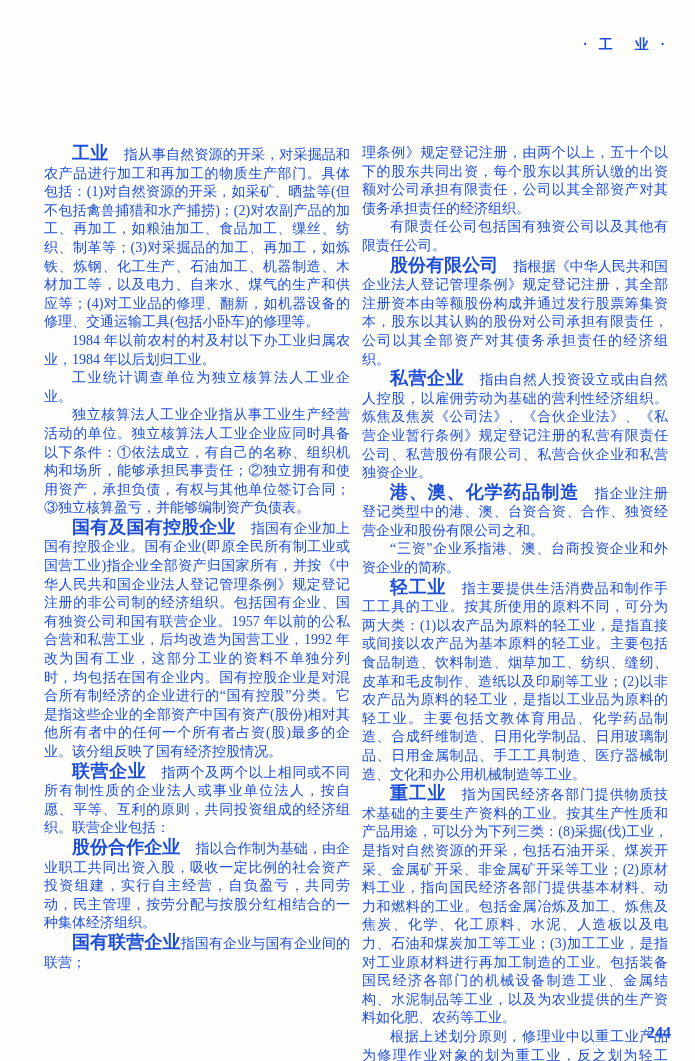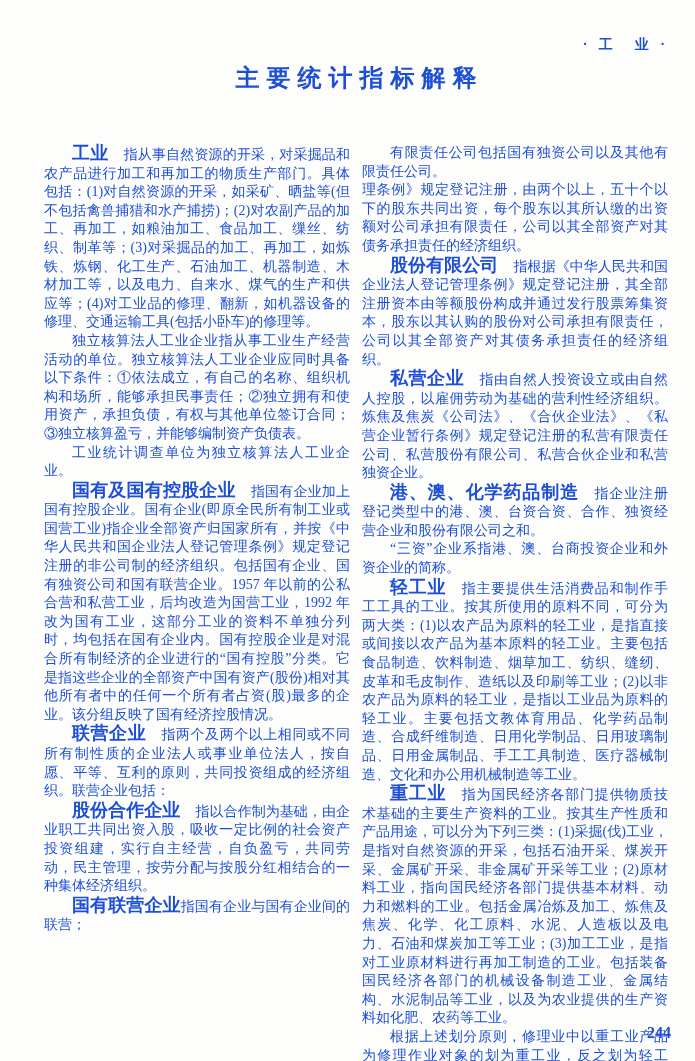--- a/index.html
+++ b/index.html
@@ -64,44 +64,44 @@
     font-family:"Liberation Serif","DejaVu Serif",serif;
   }
 </style>
 </head>
 <body>
 
 <div class="page">
 
   <div class="section-header">·  工　业  ·</div>
 
-  <h1 class="page-title">主要统计指标解释</h1>
 
   <div class="columns">
 
     <div class="col">
       <p class="para"><b class="term">工业</b><span>指从事自然资源的开采，对采掘品和农产品进行加工和再加工的物质生产部门。具体包括：(1)对自然资源的开采，如采矿、晒盐等(但不包括禽兽捕猎和水产捕捞)；(2)对农副产品的加工、再加工，如粮油加工、食品加工、缫丝、纺织、制革等；(3)对采掘品的加工、再加工，如炼铁、炼钢、化工生产、石油加工、机器制造、木材加工等，以及电力、自来水、煤气的生产和供应等；(4)对工业品的修理、翻新，如机器设备的修理、交通运输工具(包括小卧车)的修理等。</span></p>
+      <p class="para"><span>1984 年以前农村的村及村以下办工业归属农业，1984 年以后划归工业。</span></p>
+      <p class="para"><span>工业统计调查单位为独立核算法人工业企业。</span></p>
       <p class="para"><span>独立核算法人工业企业指从事工业生产经营活动的单位。独立核算法人工业企业应同时具备以下条件：①依法成立，有自己的名称、组织机构和场所，能够承担民事责任；②独立拥有和使用资产，承担负债，有权与其他单位签订合同；③独立核算盈亏，并能够编制资产负债表。</span></p>
-      <p class="para"><span>工业统计调查单位为独立核算法人工业企业。</span></p>
       <p class="para"><b class="term">国有及国有控股企业</b><span>指国有企业加上国有控股企业。国有企业(即原全民所有制工业或国营工业)指企业全部资产归国家所有，并按《中华人民共和国企业法人登记管理条例》规定登记注册的非公司制的经济组织。包括国有企业、国有独资公司和国有联营企业。1957 年以前的公私合营和私营工业，后均改造为国营工业，1992 年改为国有工业，这部分工业的资料不单独分列时，均包括在国有企业内。国有控股企业是对混合所有制经济的企业进行的“国有控股”分类。它是指这些企业的全部资产中国有资产(股份)相对其他所有者中的任何一个所有者占资(股)最多的企业。该分组反映了国有经济控股情况。</span></p>
       <p class="para"><b class="term">联营企业</b><span>指两个及两个以上相同或不同所有制性质的企业法人或事业单位法人，按自愿、平等、互利的原则，共同投资组成的经济组织。联营企业包括：</span></p>
       <p class="para"><b class="term">股份合作企业</b><span>指以合作制为基础，由企业职工共同出资入股，吸收一定比例的社会资产投资组建，实行自主经营，自负盈亏，共同劳动，民主管理，按劳分配与按股分红相结合的一种集体经济组织。</span></p>
       <p class="para run-in"><b class="term">国有联营企业</b><span>指国有企业与国有企业间的联营；</span></p>
 
     </div>
 
     <div class="col">
+      <p class="para cont"><span>理条例》规定登记注册，由两个以上，五十个以下的股东共同出资，每个股东以其所认缴的出资额对公司承担有限责任，公司以其全部资产对其债务承担责任的经济组织。</span></p>
       <p class="para"><span>有限责任公司包括国有独资公司以及其他有限责任公司。</span></p>
-      <p class="para cont"><span>理条例》规定登记注册，由两个以上，五十个以下的股东共同出资，每个股东以其所认缴的出资额对公司承担有限责任，公司以其全部资产对其债务承担责任的经济组织。</span></p>
       <p class="para"><b class="term">股份有限公司</b><span>指根据《中华人民共和国企业法人登记管理条例》规定登记注册，其全部注册资本由等额股份构成并通过发行股票筹集资本，股东以其认购的股份对公司承担有限责任，公司以其全部资产对其债务承担责任的经济组织。</span></p>
       <p class="para"><b class="term">私营企业</b><span>指由自然人投资设立或由自然人控股，以雇佣劳动为基础的营利性经济组织。炼焦及焦炭《公司法》、《合伙企业法》、《私营企业暂行条例》规定登记注册的私营有限责任公司、私营股份有限公司、私营合伙企业和私营独资企业。</span></p>
       <p class="para"><b class="term">港、澳、化学药品制造</b><span>指企业注册登记类型中的港、澳、台资合资、合作、独资经营企业和股份有限公司之和。</span></p>
       <p class="para"><span>“三资”企业系指港、澳、台商投资企业和外资企业的简称。</span></p>
       <p class="para"><b class="term">轻工业</b><span>指主要提供生活消费品和制作手工工具的工业。按其所使用的原料不同，可分为两大类：(1)以农产品为原料的轻工业，是指直接或间接以农产品为基本原料的轻工业。主要包括食品制造、饮料制造、烟草加工、纺织、缝纫、皮革和毛皮制作、造纸以及印刷等工业；(2)以非农产品为原料的轻工业，是指以工业品为原料的轻工业。主要包括文教体育用品、化学药品制造、合成纤维制造、日用化学制品、日用玻璃制品、日用金属制品、手工工具制造、医疗器械制造、文化和办公用机械制造等工业。</span></p>
-      <p class="para"><b class="term">重工业</b><span>指为国民经济各部门提供物质技术基础的主要生产资料的工业。按其生产性质和产品用途，可以分为下列三类：(1)采掘(伐)工业，是指对自然资源的开采，包括石油开采、煤炭开采、金属矿开采、非金属矿开采等工业；(2)原材料工业，指向国民经济各部门提供基本材料、动力和燃料的工业。包括金属冶炼及加工、炼焦及焦炭、化学、化工原料、水泥、人造板以及电力、石油和煤炭加工等工业；(3)加工工业，是指对工业原材料进行再加工制造的工业。包括装备国民经济各部门的机械设备制造工业、金属结构、水泥制品等工业，以及为农业提供的生产资料如化肥、农药等工业。</span></p>
+      <p class="para"><b class="term">重工业</b><span>指为国民经济各部门提供物质技术基础的主要生产资料的工业。按其生产性质和产品用途，可以分为下列三类：(8)采掘(伐)工业，是指对自然资源的开采，包括石油开采、煤炭开采、金属矿开采、非金属矿开采等工业；(2)原材料工业，指向国民经济各部门提供基本材料、动力和燃料的工业。包括金属冶炼及加工、炼焦及焦炭、化学、化工原料、水泥、人造板以及电力、石油和煤炭加工等工业；(3)加工工业，是指对工业原材料进行再加工制造的工业。包括装备国民经济各部门的机械设备制造工业、金属结构、水泥制品等工业，以及为农业提供的生产资料如化肥、农药等工业。</span></p>
       <p class="para"><span>根据上述划分原则，修理业中以重工业产品为修理作业对象的划为重工业，反之划为轻工业。</span></p>
 
     </div>
 
   </div>
 
   <div class="page-number">244</div>
 
 </div>
 

